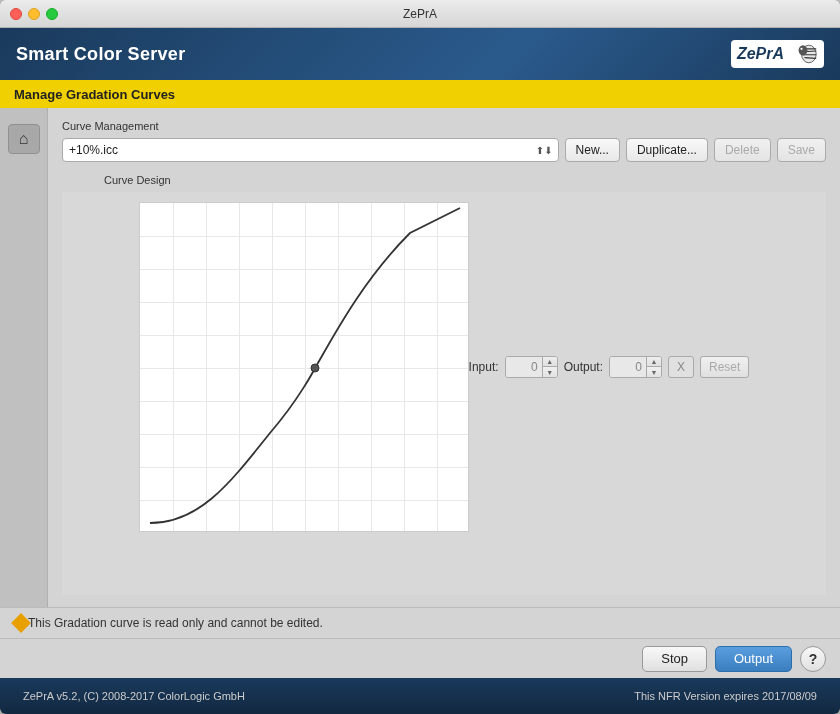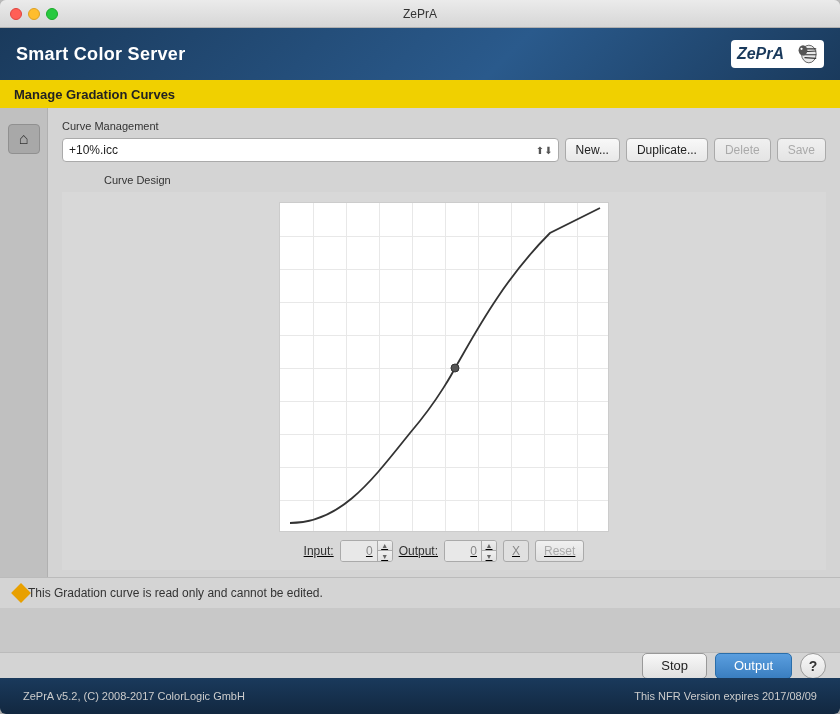--- a/index.html
+++ b/index.html
@@ -388,28 +388,27 @@
 
     .bottom-right-text {
       font-size: 11px;
       color: #ccc;
     }
 
     
     .action-bar {
       background: #d4d4d4;
       border-top: 1px solid #bbb;
-      height: 26px;
+      height: 40px;
       display: flex;
       align-items: center;
       justify-content: flex-end;
       padding: 0 14px;
       gap: 8px;
       flex-shrink: 0;
-      margin-top: 44px;
     }
 
     .btn-action {
       height: 26px;
       padding: 0 18px;
       border-radius: 5px;
       border: 1px solid #999;
       background: linear-gradient(to bottom, #f8f8f8, #e0e0e0);
       font-size: 13px;
       color: #222;
@@ -432,23 +431,22 @@
       color: #333;
       cursor: pointer;
       display: flex;
       align-items: center;
       justify-content: center;
       font-weight: 600;
     }
 
     .chart-wrapper {
       display: flex;
-      flex-direction: column;
-      align-items: center;
-      text-decoration: underline;
+      flex-direction: row;
+      align-items: center;
     }
   </style>
 </head>
 <body>
 
 <div class="window">
 
   <div class="titlebar">
     <div class="traffic-lights">
       <div class="traffic-light tl-close"></div>

